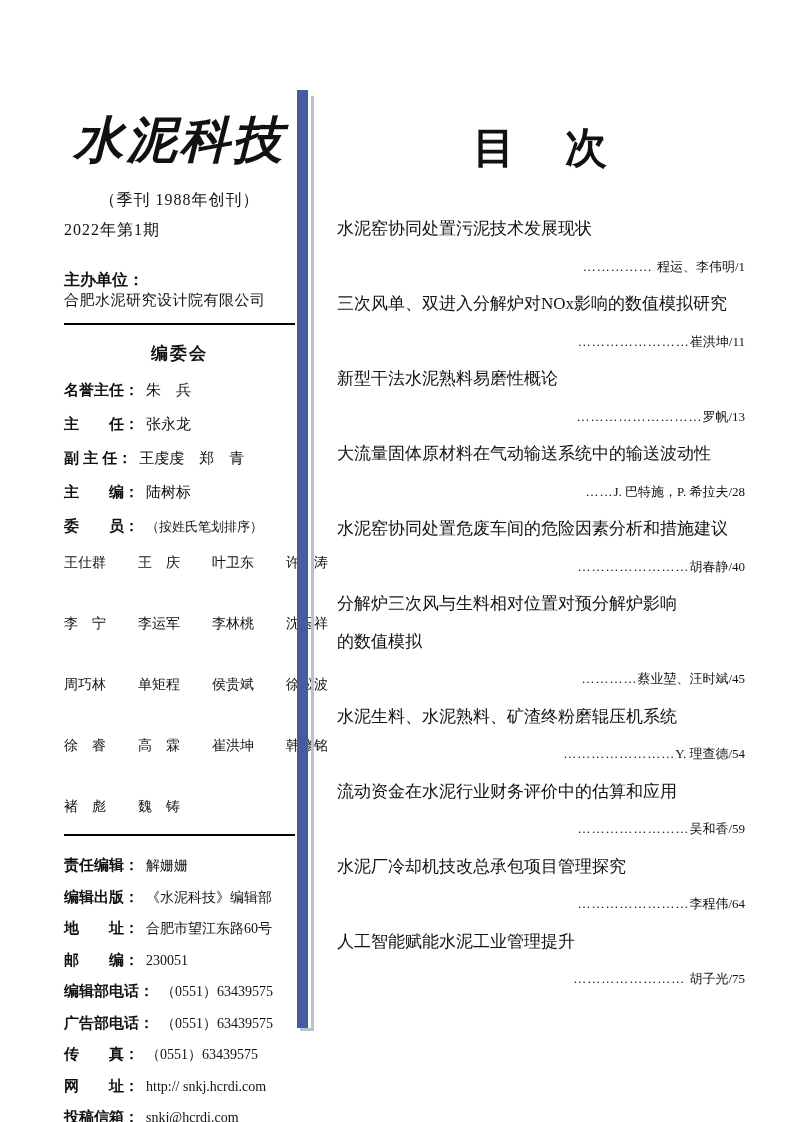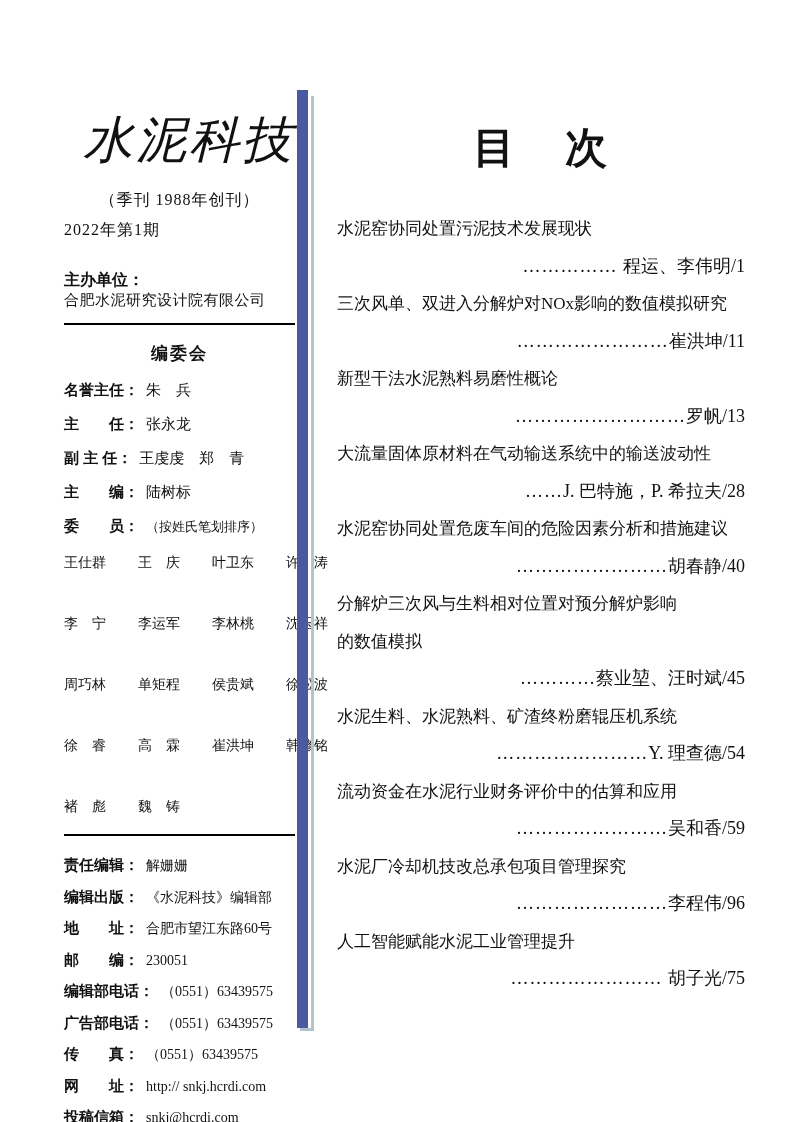--- a/index.html
+++ b/index.html
@@ -11,23 +11,23 @@
     position:relative;
     overflow:hidden;
   }
   .page { position:absolute; inset:0; background:#ffffff; }
 
   
   .left-col { position:absolute; left:64px; top:104px; width:231px; }
 
   .journal-title {
     font-family:"Liberation Serif","DejaVu Serif",serif;
-    font-weight:normal; font-style:italic;
+    font-weight:bold; font-style:italic;
     font-size:50px; line-height:72px;
-    text-align:right; letter-spacing:3px;
+    text-align:center; letter-spacing:3px;
     white-space:nowrap;
   }
   .journal-subtitle { font-size:16px; text-align:center; margin-top:14px; letter-spacing:1px; }
   .journal-issue    { font-size:16px; text-align:left; margin-top:9px; letter-spacing:1px; }
 
   .sans-b { font-family:"Liberation Sans","DejaVu Sans",sans-serif; font-weight:bold; }
 
   .organizer-label { font-size:16px; margin-top:29px; }
   .organizer-name  { font-size:15px; letter-spacing:0.5px; }
 
@@ -57,21 +57,21 @@
   
   .right-col { position:absolute; left:337px; top:120px; width:410px; }
   .toc-heading {
     font-size:42px; line-height:56px; font-weight:bold;
     text-align:center; letter-spacing:4px;
     margin-bottom:34px;
   }
   .toc-entry { }
   .toc-title  { font-size:17px; line-height:37.5px; white-space:nowrap; }
   .toc-title2:empty { display:none; }
-  .toc-ref    { font-size:18px; line-height:37.5px; text-align:right; white-space:nowrap; padding-right:2px; }
+  .toc-ref    { font-size:13px; line-height:37.5px; text-align:right; white-space:nowrap; padding-right:2px; }
   .leader { letter-spacing:1px; }
 </style>
 </head>
 <body>
 
 <div class="page">
 
   <div class="left-col">
 
     <div class="journal-title">水泥科技</div>
@@ -216,21 +216,21 @@
       <div class="toc-ref"><span class="leader">……………………</span><span>Y. 理查德/54</span></div>
     </div>
 
     <div class="toc-entry">
       <div class="toc-title">流动资金在水泥行业财务评价中的估算和应用</div>
       <div class="toc-ref"><span class="leader">……………………</span><span>吴和香/59</span></div>
     </div>
 
     <div class="toc-entry">
       <div class="toc-title">水泥厂冷却机技改总承包项目管理探究</div>
-      <div class="toc-ref"><span class="leader">……………………</span><span>李程伟/96</span></div>
+      <div class="toc-ref"><span class="leader">……………………</span><span>李程伟/64</span></div>
     </div>
 
     <div class="toc-entry">
       <div class="toc-title">人工智能赋能水泥工业管理提升</div>
       <div class="toc-ref"><span class="leader">…………………… </span><span>胡子光/75</span></div>
     </div>
 
   </div>
 </div>
 

